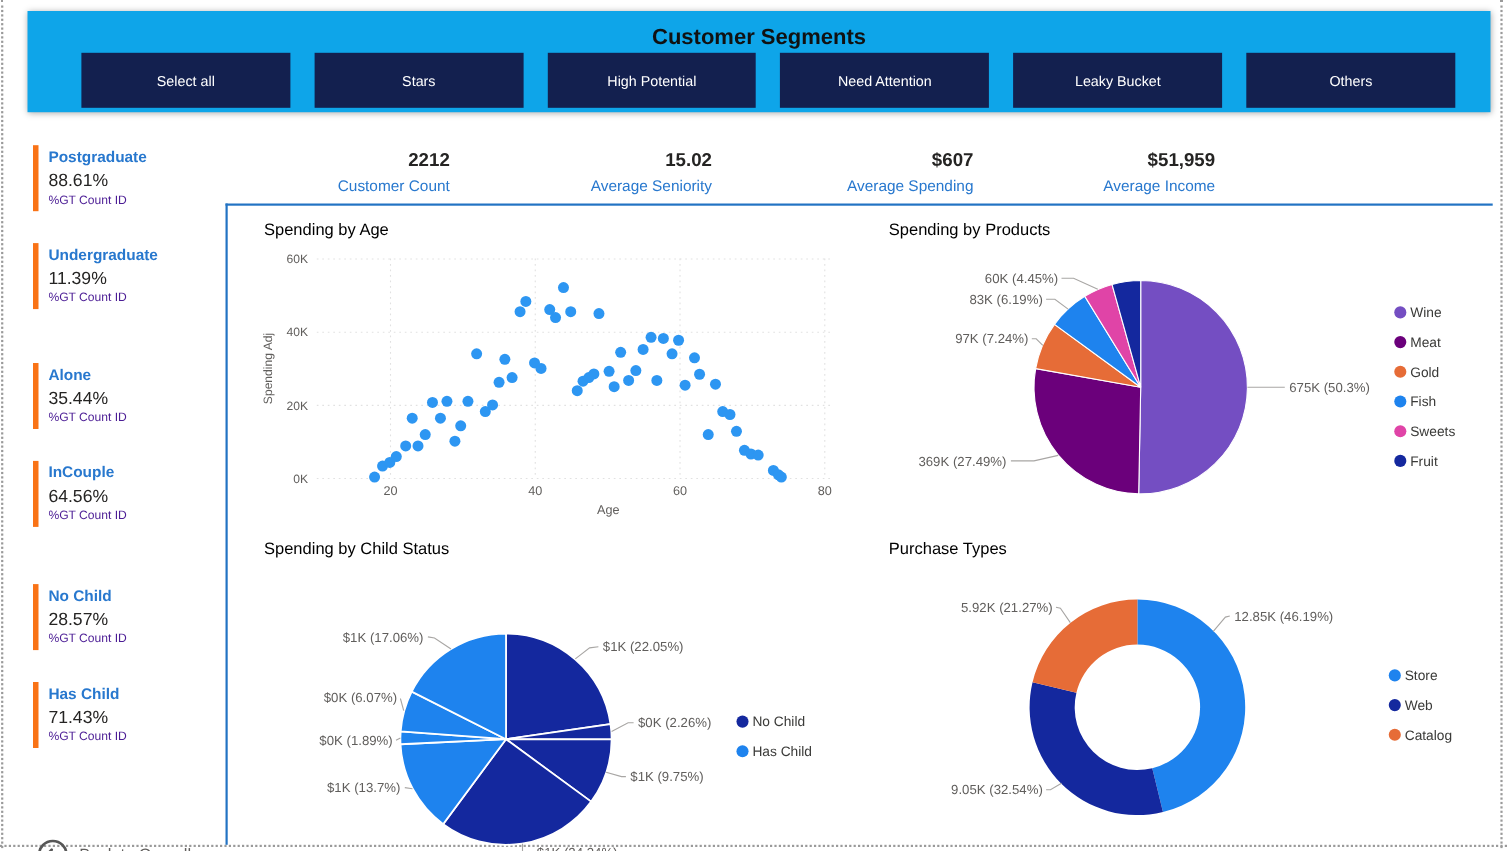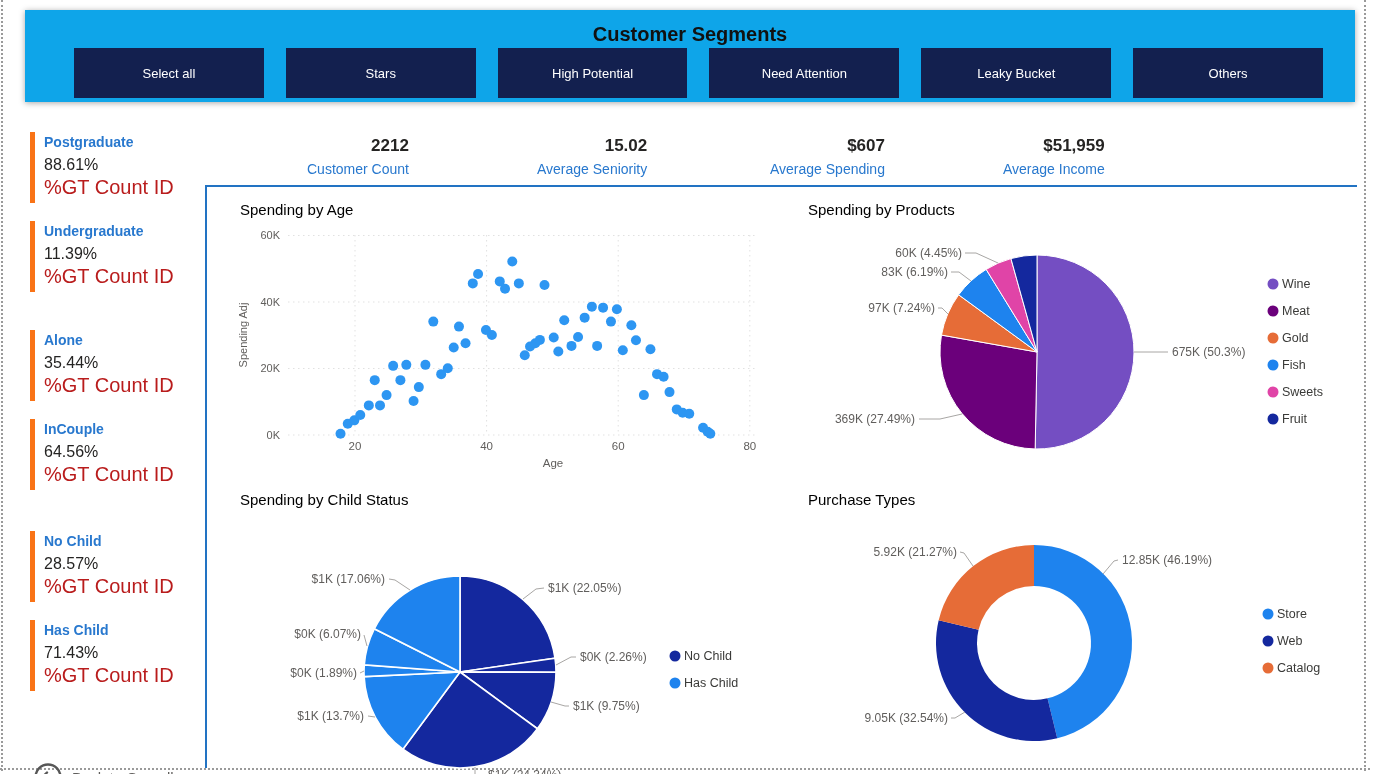--- a/index.html
+++ b/index.html
@@ -14,21 +14,21 @@
   .header-card{left:25px;top:10px;width:1330px;height:92px;background:#0ea5e9;
     box-shadow:0 1px 6px rgba(0,0,0,.35);}
   .header-title{left:0;right:0;top:13px;text-align:center;font-size:20px;font-weight:700;color:#111;}
   .btn-row{left:29px;top:38px;width:1269px;height:50px;display:flex;gap:2px;}
   .seg-btn{flex:1;background:#13204F;color:#fff;display:flex;align-items:center;
     justify-content:center;font-size:13px;cursor:pointer;margin-left:20px;}
   
   .side-item{left:30px;width:172px;border-left:5px solid #f97316;padding:2px 0 4px 9px;}
   .side-item .t{font-size:14px;font-weight:600;color:#2878CE;}
   .side-item .v{font-size:16px;color:#252423;margin-top:6px;}
-  .side-item .c{font-size:20px;color:#b91c1c;margin-top:2px;}
+  .side-item .c{font-size:11px;color:#4c1d95;margin-top:2px;}
   .back-row{left:33px;top:762px;display:flex;align-items:center;gap:9px;color:#605E5C;
     font-size:15px;cursor:pointer;}
   
   .kpi .v{font-size:17px;font-weight:700;color:#252423;text-align:right;}
   .kpi .l{font-size:14px;color:#2878CE;margin-top:5px;}
   .k0{left:307px;top:136px;}.k1{left:537px;top:136px;}.k2{left:770px;top:136px;}.k3{left:1003px;top:136px;}
   
   .panel{left:205px;top:185px;width:1150px;height:581px;
     border-top:2px solid #2273C3;border-left:2px solid #2273C3;}
   .chart-title{font-size:15px;color:#000000;}

